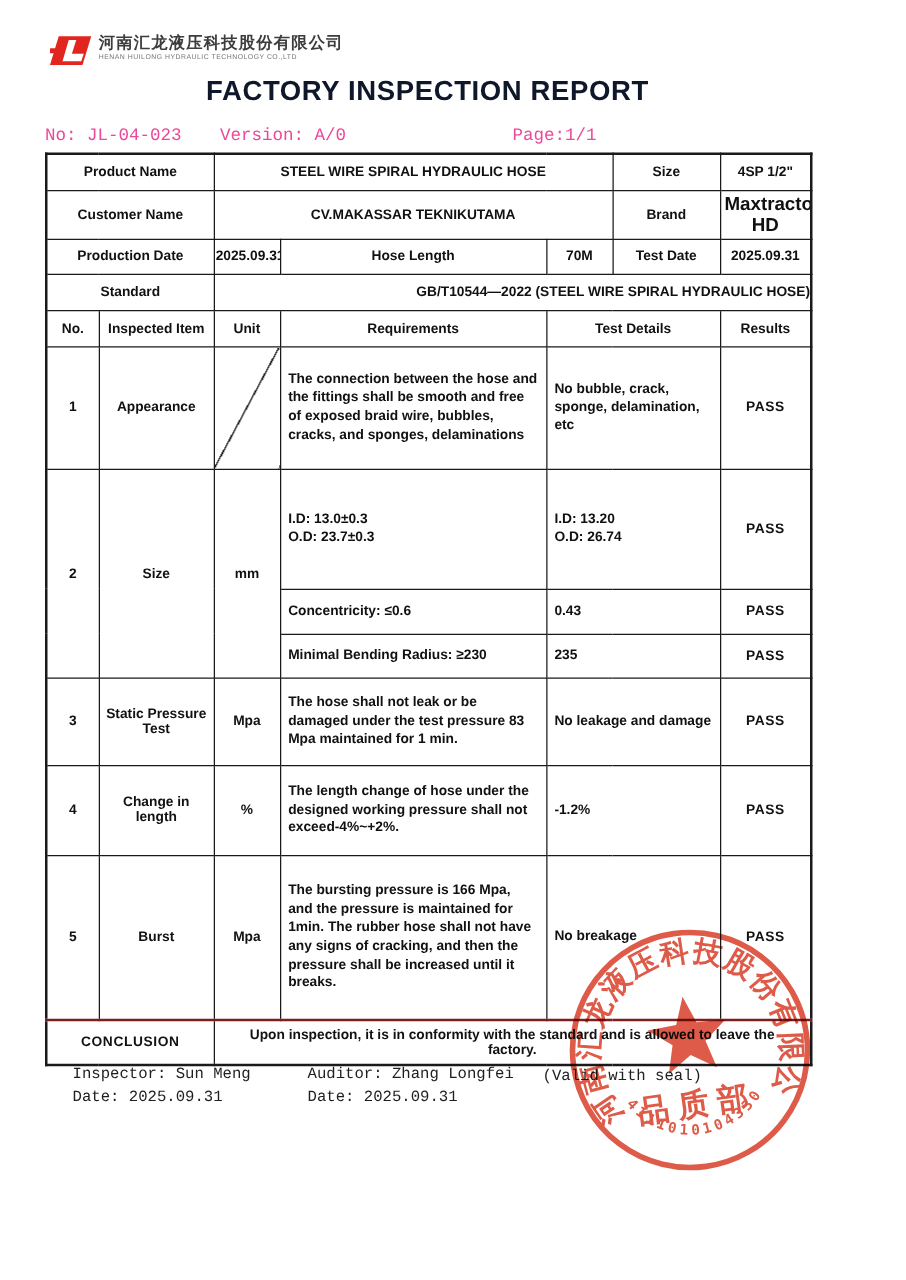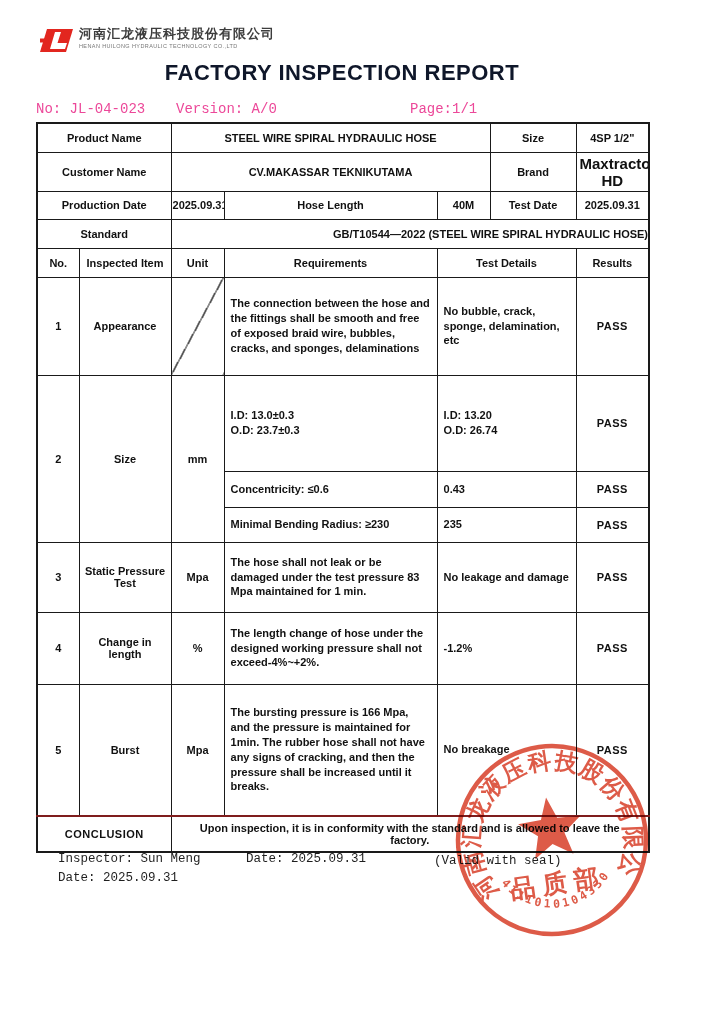--- a/index.html
+++ b/index.html
@@ -122,21 +122,21 @@
     <tr style="height:29px">
       <td class="lbl" colspan="2">Customer Name</td>
       <td class="lbl" colspan="3">CV.MAKASSAR TEKNIKUTAMA</td>
       <td class="lbl">Brand</td>
       <td class="lbl" style="font-size:15px">Maxtractor HD</td>
     </tr>
     <tr style="height:28px">
       <td class="lbl" colspan="2">Production Date</td>
       <td class="small-date">2025.09.31</td>
       <td class="lbl">Hose Length</td>
-      <td class="lbl">40M</td>
+      <td class="lbl">70M</td>
       <td class="lbl">Test Date</td>
       <td class="small-date">2025.09.31</td>
     </tr>
     <tr style="height:29px">
       <td class="lbl" colspan="2">Standard</td>
       <td class="std-val" colspan="5">GB/T10544—2022 (STEEL WIRE  SPIRAL HYDRAULIC HOSE)</td>
     </tr>
 
     <tr style="height:29px">
       <td class="lbl">No.</td>
@@ -210,20 +210,21 @@
     </tr>
   </tbody>
     </table>
 
   <div class="footer">
     <div class="sig-inspector">
       <div>Inspector: Sun Meng</div>
       <div>Date: 2025.09.31</div>
     </div>
     <div class="sig-auditor">
+      <div>Auditor: Zhang Longfei</div>
       <div>Date: 2025.09.31</div>
     </div>
     <div class="sig-valid">(Valid with seal)</div>
   </div>
 
   <svg class="stamp" viewBox="0 0 200 200">
     <defs>
       <path id="arc-top" d="M 42,146 A 73,73 0 1 1 158,146" fill="none"></path>
       <path id="arc-bottom" d="M 39,127 A 66,66 0 0 0 161,127" fill="none"></path>
     </defs>

